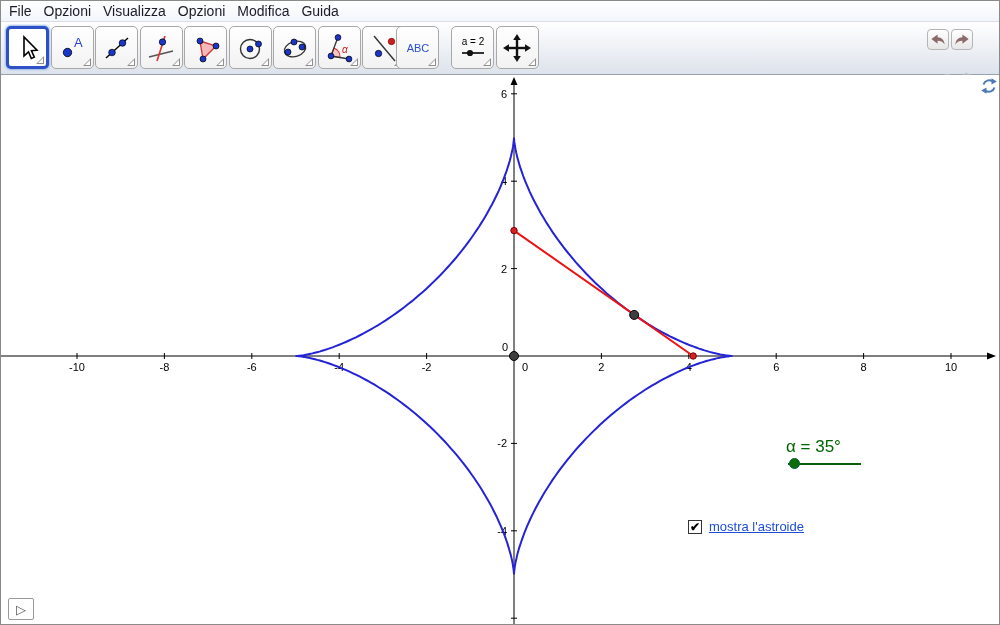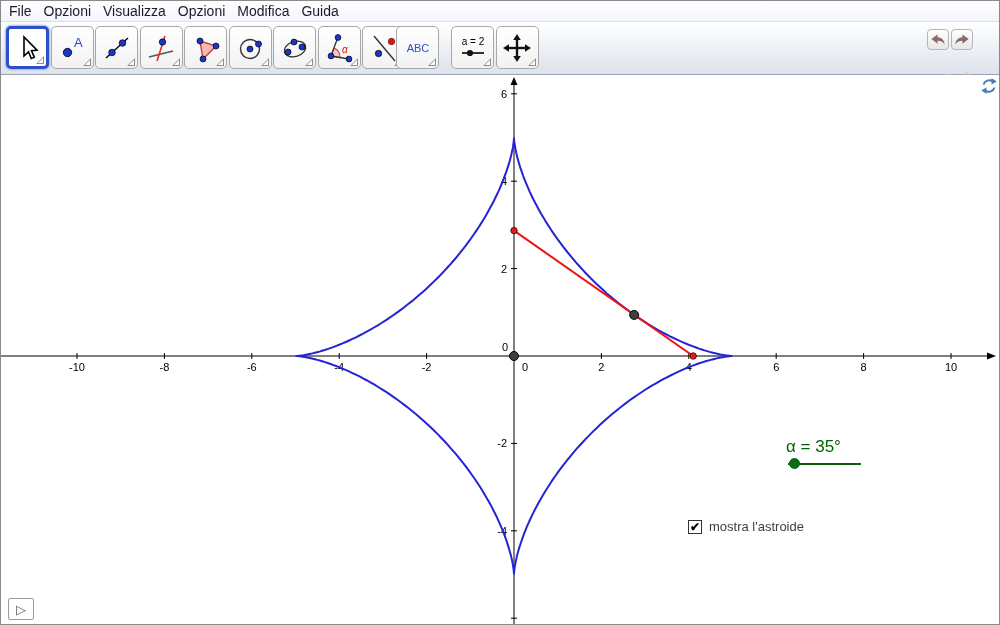--- a/index.html
+++ b/index.html
@@ -47,21 +47,21 @@
   .slider-track { position:absolute; left:7px; top:26px; width:73px; height:2px;
     background:#0b5d0b; }
   .slider-knob { position:absolute; left:8px; top:21px; width:11px; height:11px;
     border-radius:50%; background:#0c6b0c; border:1px solid #063; }
 
   .check-row { position:absolute; left:687px; top:444px; display:flex;
     align-items:center; gap:7px; }
   .check-box { width:14px; height:14px; background:#fff; border:1px solid #333;
     font-size:12px; font-weight:bold; color:#000; line-height:12px;
     text-align:center; }
-  .check-label { font-size:13px; color:#404040; }
+  .check-label { font-size:13px; color:#1d4ed8;text-decoration:underline; }
 
   .play-btn { position:absolute; left:7px; top:523px; width:26px; height:22px;
     background:#fff; border:1px solid #9a9a9a; border-radius:2px;
     display:flex; align-items:center; justify-content:center;
     font-size:13px; color:#555; }
 </style>
 </head>
 <body>
 
 <div class="app">

